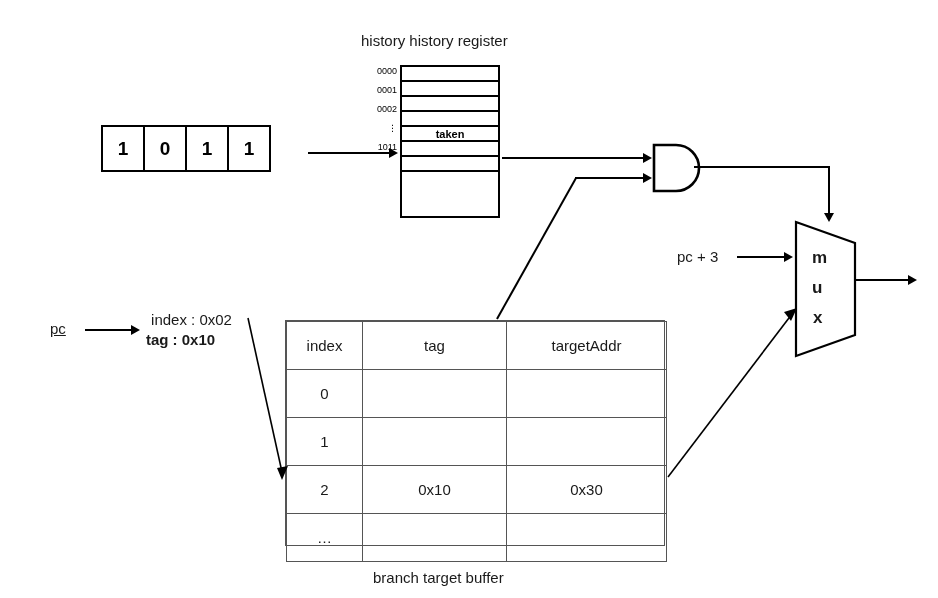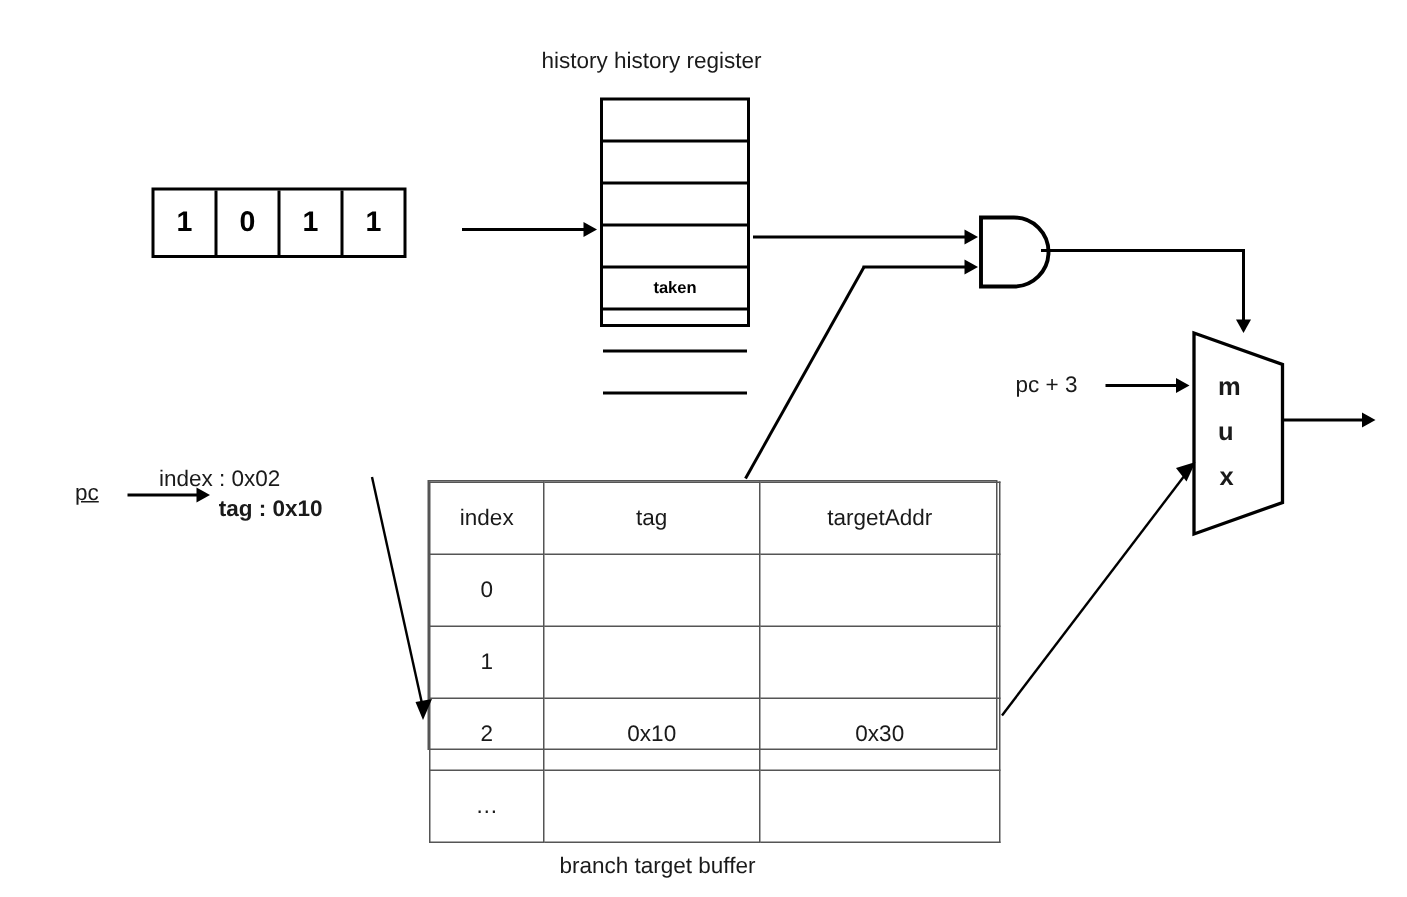--- a/index.html
+++ b/index.html
@@ -33,34 +33,34 @@
     box-sizing:border-box;
   }
   #ghr-box .cell:last-child{border-right:none;}
 
   
   #phr-box{
     left:400px;top:65px;width:100px;height:153px;
     border:2px solid #000;box-sizing:border-box;
   }
   #phr-box .prow{
-    height:28px;
+    height:15px;
     border-bottom:2px solid #000;
     box-sizing:border-box;
     display:flex;align-items:center;justify-content:center;
     font-size:11px;font-weight:bold;
   }
   #phr-box .prow:last-child{border-bottom:none;}
 
   #phr-index-labels{left:352px;top:62px;width:45px;text-align:right;}
   #phr-index-labels div{height:19px;line-height:19px;font-size:9px;}
 
   
   #btb{
-    left:285px;top:320px;width:380px;height:180px;
+    left:285px;top:320px;width:380px;height:226px;
     border:1px solid #555;box-sizing:border-box;
     border-collapse:collapse;
   }
   #btb table{border-collapse:collapse;width:100%;height:100%;table-layout:fixed;}
   #btb td{
     border:1px solid #555;
     text-align:center;vertical-align:middle;
     font-size:15px;color:#1a1a1a;
     height:45px;
   }
@@ -93,20 +93,27 @@
 
   <div class="abs" id="ghr-box">
     <div class="cell">1</div>
     <div class="cell">0</div>
     <div class="cell">1</div>
     <div class="cell">1</div>
   </div>
 
   <div class="abs label" style="left:361px;top:32px;">history history register</div>
 
+  <div class="abs" id="phr-index-labels">
+    <div class="tiny">0000</div>
+    <div class="tiny">0001</div>
+    <div class="tiny">0002</div>
+    <div class="tiny">⋮</div>
+    <div class="tiny">1011</div>
+  </div>
 
   <div class="abs" id="phr-box">
     <div class="prow"></div>
     <div class="prow"></div>
     <div class="prow"></div>
     <div class="prow"></div>
     <div class="prow">taken</div>
     <div class="prow"></div>
     <div class="prow"></div>
     <div class="prow"></div>
@@ -118,21 +125,21 @@
   <div class="abs hline" style="left:502px;top:157px;width:142px;"></div>
   <div class="abs arrowR" style="left:643px;top:153px;"></div>
 
   <div class="abs hline" style="left:575px;top:177px;width:69px;"></div>
   <div class="abs arrowR" style="left:643px;top:173px;"></div>
 
   <div class="abs label" style="left:50px;top:320px;text-decoration:underline;">pc</div>
   <div class="abs hline" style="left:85px;top:329px;width:48px;"></div>
   <div class="abs arrowR" style="left:131px;top:325px;"></div>
 
-  <div class="abs label" style="left:106px;top:311px;width:125px;text-align:left;">index : 0x02</div>
+  <div class="abs label" style="left:129px;top:311px;width:125px;text-align:center;">index : 0x02</div>
   <div class="abs label" style="left:118px;top:331px;width:125px;text-align:center;font-weight:bold;">tag : 0x10</div>
 
   <div class="abs" id="btb">
     <table>
       <colgroup>
         <col class="c-index">
           <col class="c-tag">
           <col class="c-target">
       </colgroup>
       <tbody>

